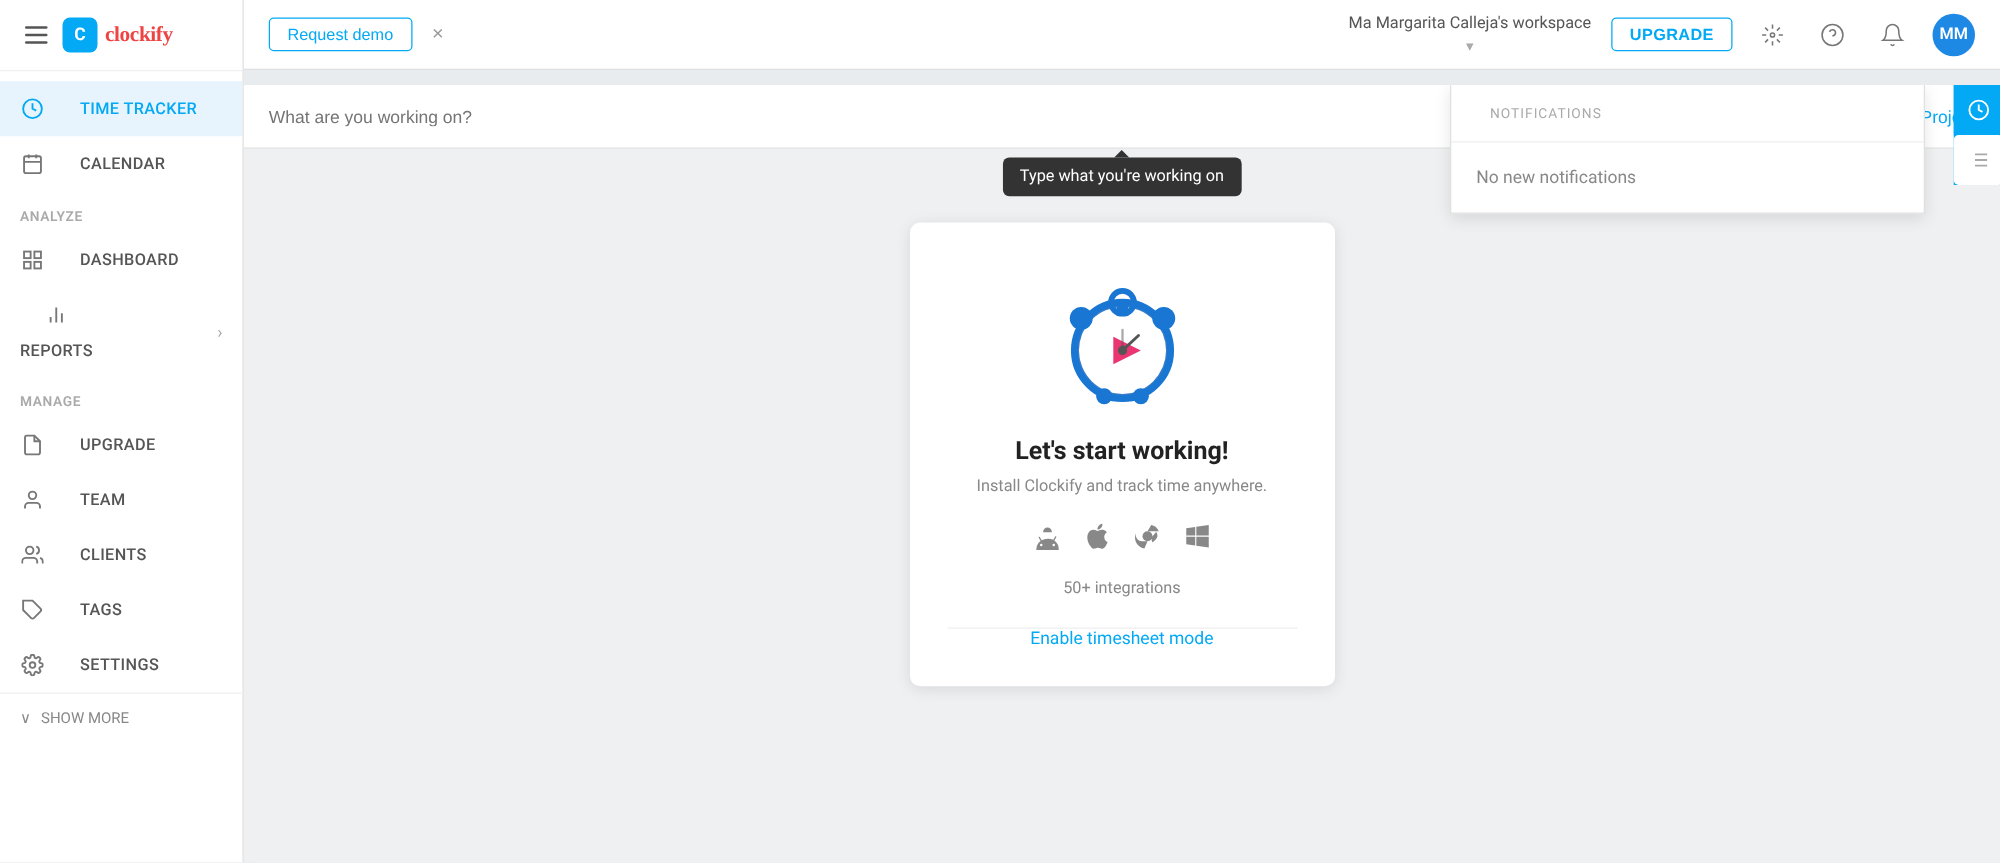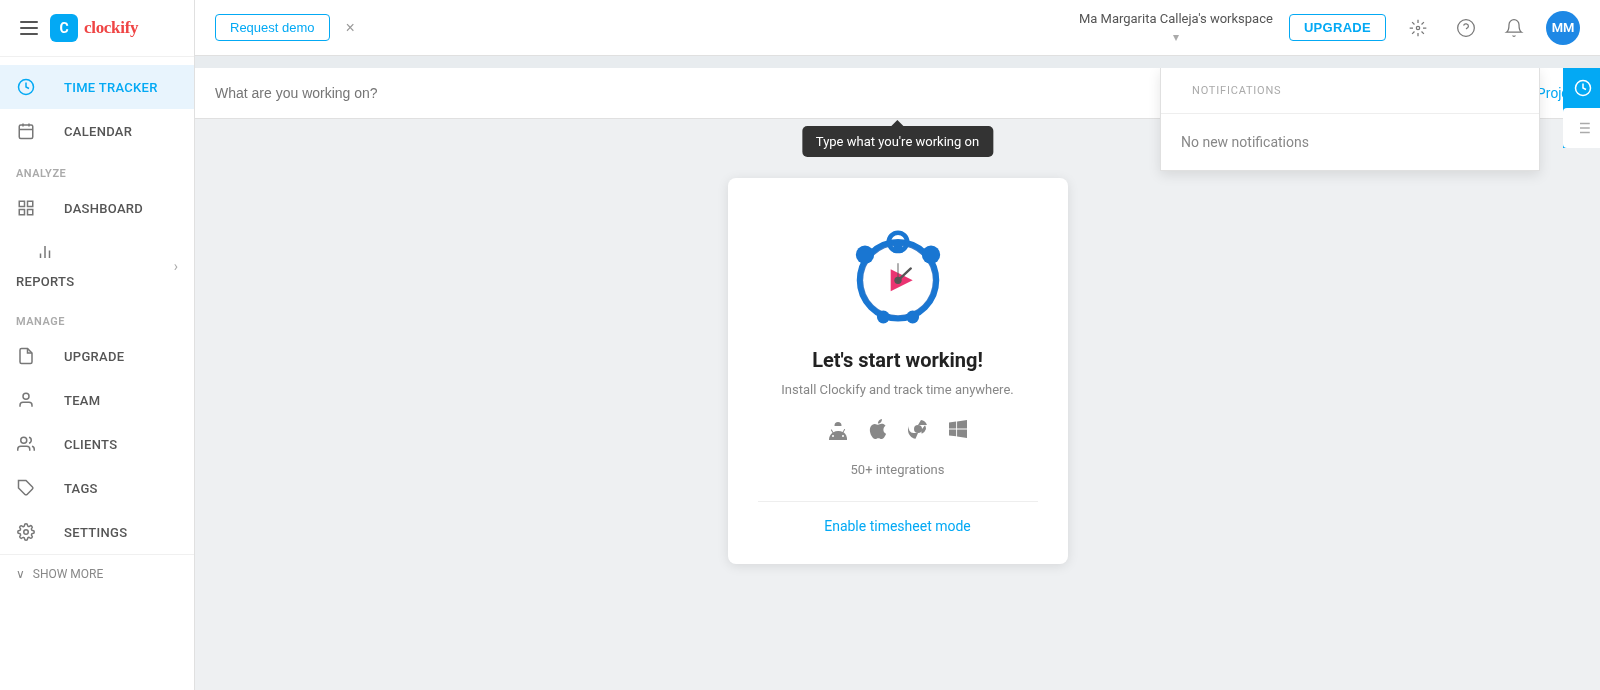--- a/index.html
+++ b/index.html
@@ -334,21 +334,20 @@
       font-size: 22px;
       color: #999;
     }
     .card-integrations {
       font-size: 13px;
       color: #888;
     }
     .card-link {
       display: block;
       margin-top: 24px;
-      padding-top: 16px;
       border-top: 1px solid #eee;
       color: #03a9f4;
       font-size: 14px;
       cursor: pointer;
       text-decoration: none;
     }
 
     
     .notifications-panel {
       position: absolute;

